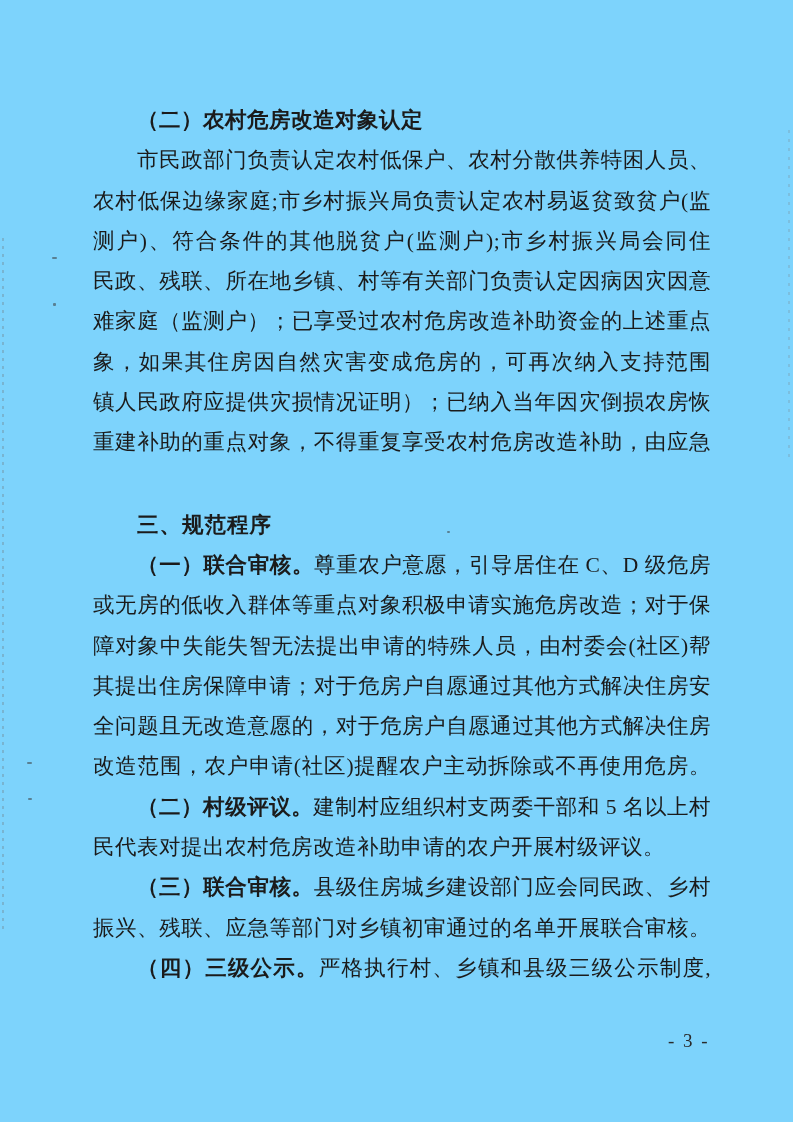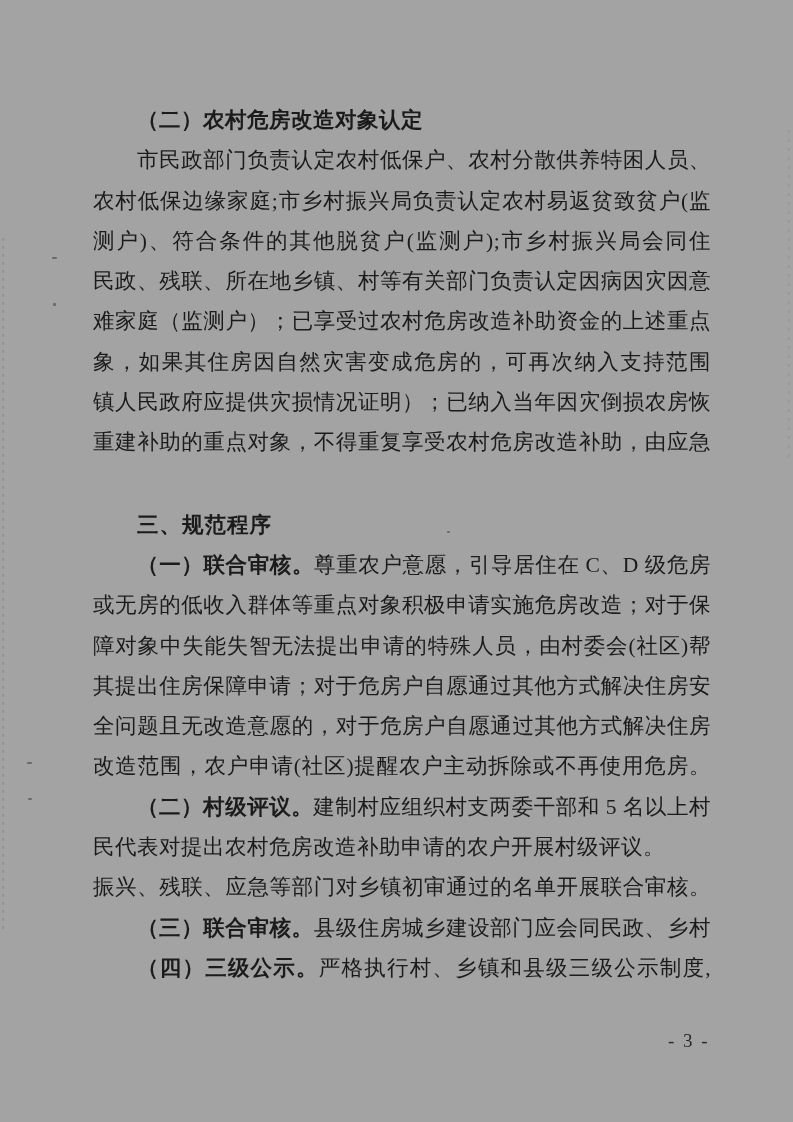--- a/index.html
+++ b/index.html
@@ -4,21 +4,21 @@
 <style>
   html, body {
     margin: 0;
     padding: 0;
     background: #ffffff;
   }
   .page {
     position: relative;
     width: 793px;
     height: 1122px;
-    background: #a3a3a3;
+    background: #7dd3fc;
     overflow: hidden;
     font-family: "Liberation Serif", "DejaVu Serif", serif;
     color: #1b1b1b;
   }
   .doc {
     position: absolute;
     left: 93px;
     top: 100px;
     width: 618px;
   }
@@ -115,19 +115,19 @@
       <div class="line justify"><span>重建补助的重点对象，不得重复享受农村危房改造补助，由应急</span></div>
       <div class="line indent sans"><span class="bold">三、规范程序</span></div>
       <div class="line justify indent"><span class="bold">（一）联合审核。</span><span>尊重农户意愿，引导居住在 C、D 级危房</span></div>
       <div class="line justify"><span>或无房的低收入群体等重点对象积极申请实施危房改造；对于保</span></div>
       <div class="line justify"><span>障对象中失能失智无法提出申请的特殊人员，由村委会(社区)帮助</span></div>
       <div class="line justify"><span>其提出住房保障申请；对于危房户自愿通过其他方式解决住房安</span></div>
       <div class="line justify"><span>全问题且无改造意愿的，对于危房户自愿通过其他方式解决住房安</span></div>
       <div class="line justify"><span>改造范围，农户申请(社区)提醒农户主动拆除或不再使用危房。</span></div>
       <div class="line justify indent"><span class="bold">（二）村级评议。</span><span>建制村应组织村支两委干部和 5 名以上村</span></div>
       <div class="line"><span>民代表对提出农村危房改造补助申请的农户开展村级评议。</span></div>
+      <div class="line justify indent"><span class="bold">（三）联合审核。</span><span>县级住房城乡建设部门应会同民政、乡村</span></div>
       <div class="line justify"><span>振兴、残联、应急等部门对乡镇初审通过的名单开展联合审核。</span></div>
-      <div class="line justify indent"><span class="bold">（三）联合审核。</span><span>县级住房城乡建设部门应会同民政、乡村</span></div>
       <div class="line justify indent"><span class="bold">（四）三级公示。</span><span>严格执行村、乡镇和县级三级公示制度,将</span></div>
     </main>
 
   <div class="page-number">- 3 -</div>
 </div>
 
 </body></html>

